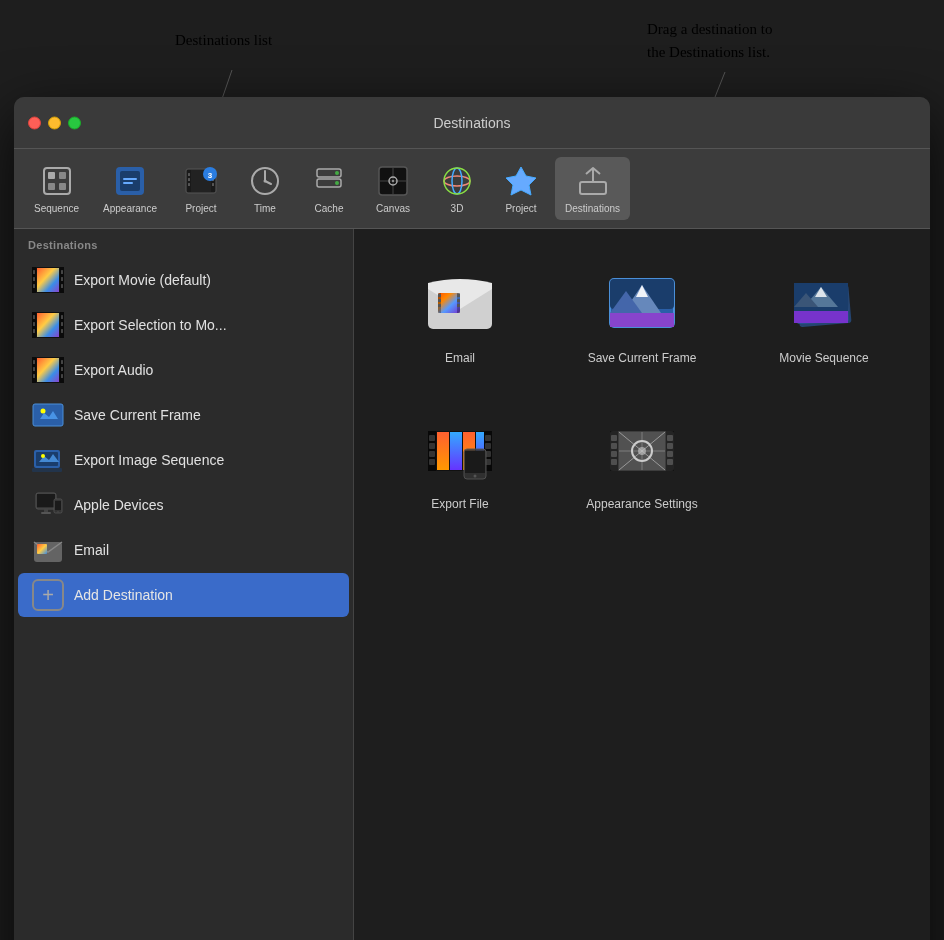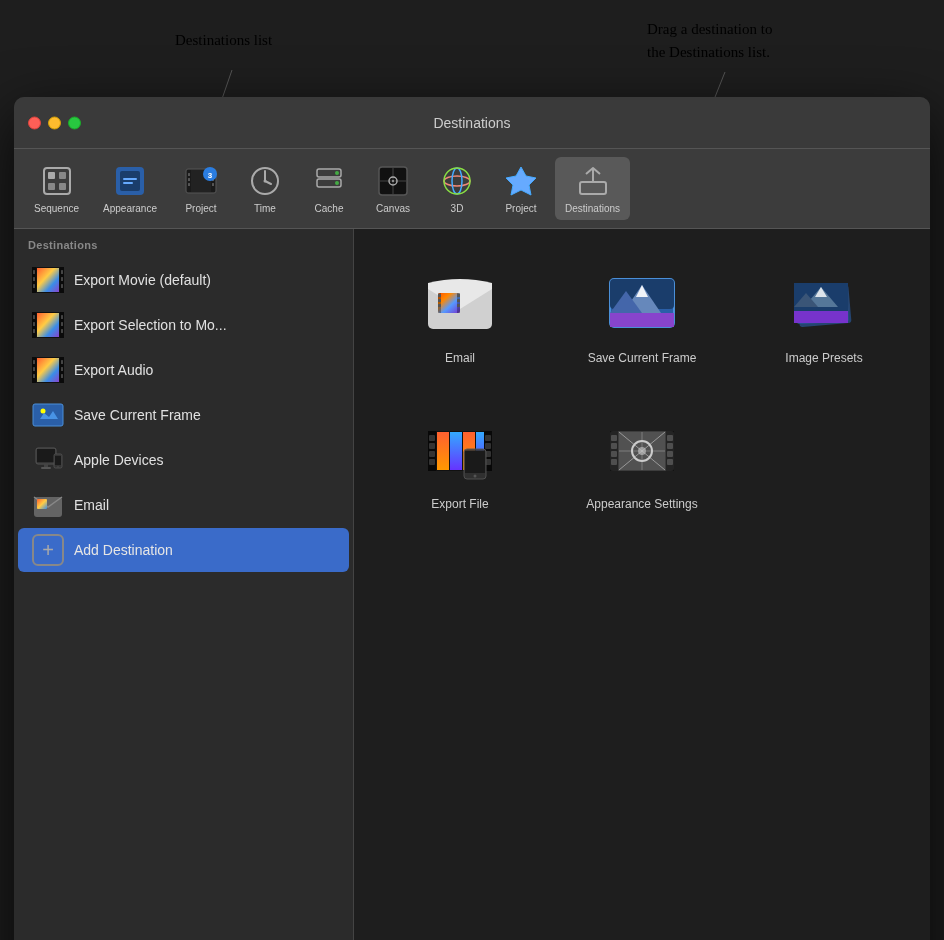--- a/index.html
+++ b/index.html
@@ -501,20 +501,32 @@
             <svg width="32" height="28" viewBox="0 0 32 28">
               <rect x="1" y="3" width="30" height="22" rx="2" fill="#2a5fa8"></rect>
               <rect x="1" y="3" width="30" height="22" rx="2" fill="none" stroke="#4a8fd8" stroke-width="1"></rect>
               <path d="M8,18 L12,12 L17,16 L21,10 L26,18 Z" fill="#5af" opacity="0.7"></path>
               <circle cx="11" cy="10" r="2.5" fill="#ff0"></circle>
             </svg>
           </div>
           <span class="item-label">Save Current Frame</span>
         </div>
 
+        <div class="sidebar-item">
+          <div class="item-icon">
+            <svg width="32" height="28" viewBox="0 0 32 28">
+              <rect x="2" y="4" width="26" height="18" rx="2" fill="#2a5fa8"></rect>
+              <rect x="4" y="6" width="22" height="14" rx="1" fill="#1a3d6b"></rect>
+              <path d="M7,16 L12,10 L17,14 L21,8 L27,16 Z" fill="#5af" opacity="0.7"></path>
+              <circle cx="11" cy="10" r="2" fill="#ff0"></circle>
+              <rect x="0" y="22" width="30" height="4" rx="1" fill="#1a3d6b" opacity="0.5"></rect>
+            </svg>
+          </div>
+          <span class="item-label">Export Image Sequence</span>
+        </div>
 
         <div class="sidebar-item">
           <div class="item-icon">
             <svg width="32" height="28" viewBox="0 0 32 28">
 
               <rect x="4" y="2" width="20" height="16" rx="2" fill="#333" stroke="#555" stroke-width="1"></rect>
               <rect x="5" y="3" width="18" height="13" fill="#1a1a1a"></rect>
               <rect x="12" y="18" width="4" height="3" fill="#444"></rect>
               <rect x="9" y="21" width="10" height="2" rx="1" fill="#555"></rect>
 
@@ -623,21 +635,21 @@
               <rect x="6" y="8" width="54" height="40" rx="3" fill="#2a5fa8"></rect>
 
               <rect x="6" y="8" width="54" height="28" rx="3 3 0 0" fill="#1a3d6b"></rect>
               <polygon points="33,12 50,32 16,32" fill="#557799"></polygon>
               <polygon points="18,18 30,32 6,32" fill="#3a5577"></polygon>
               <polygon points="33,12 39,22 27,22" fill="white" opacity="0.8"></polygon>
 
               <rect x="6" y="36" width="54" height="12" rx="0 0 3 3" fill="#7733cc"></rect>
             </svg>
           </div>
-          <span class="dest-label">Image Presets</span>
+          <span class="dest-label">Movie Sequence</span>
         </div>
 
         <div class="dest-item">
           <div class="dest-icon">
             <svg width="72" height="60" viewBox="0 0 72 60">
 
               <rect x="4" y="10" width="64" height="40" rx="3" fill="#111"></rect>
               <rect x="4" y="10" width="8" height="40" fill="#080808"></rect>
               <rect x="60" y="10" width="8" height="40" fill="#080808"></rect>
 

